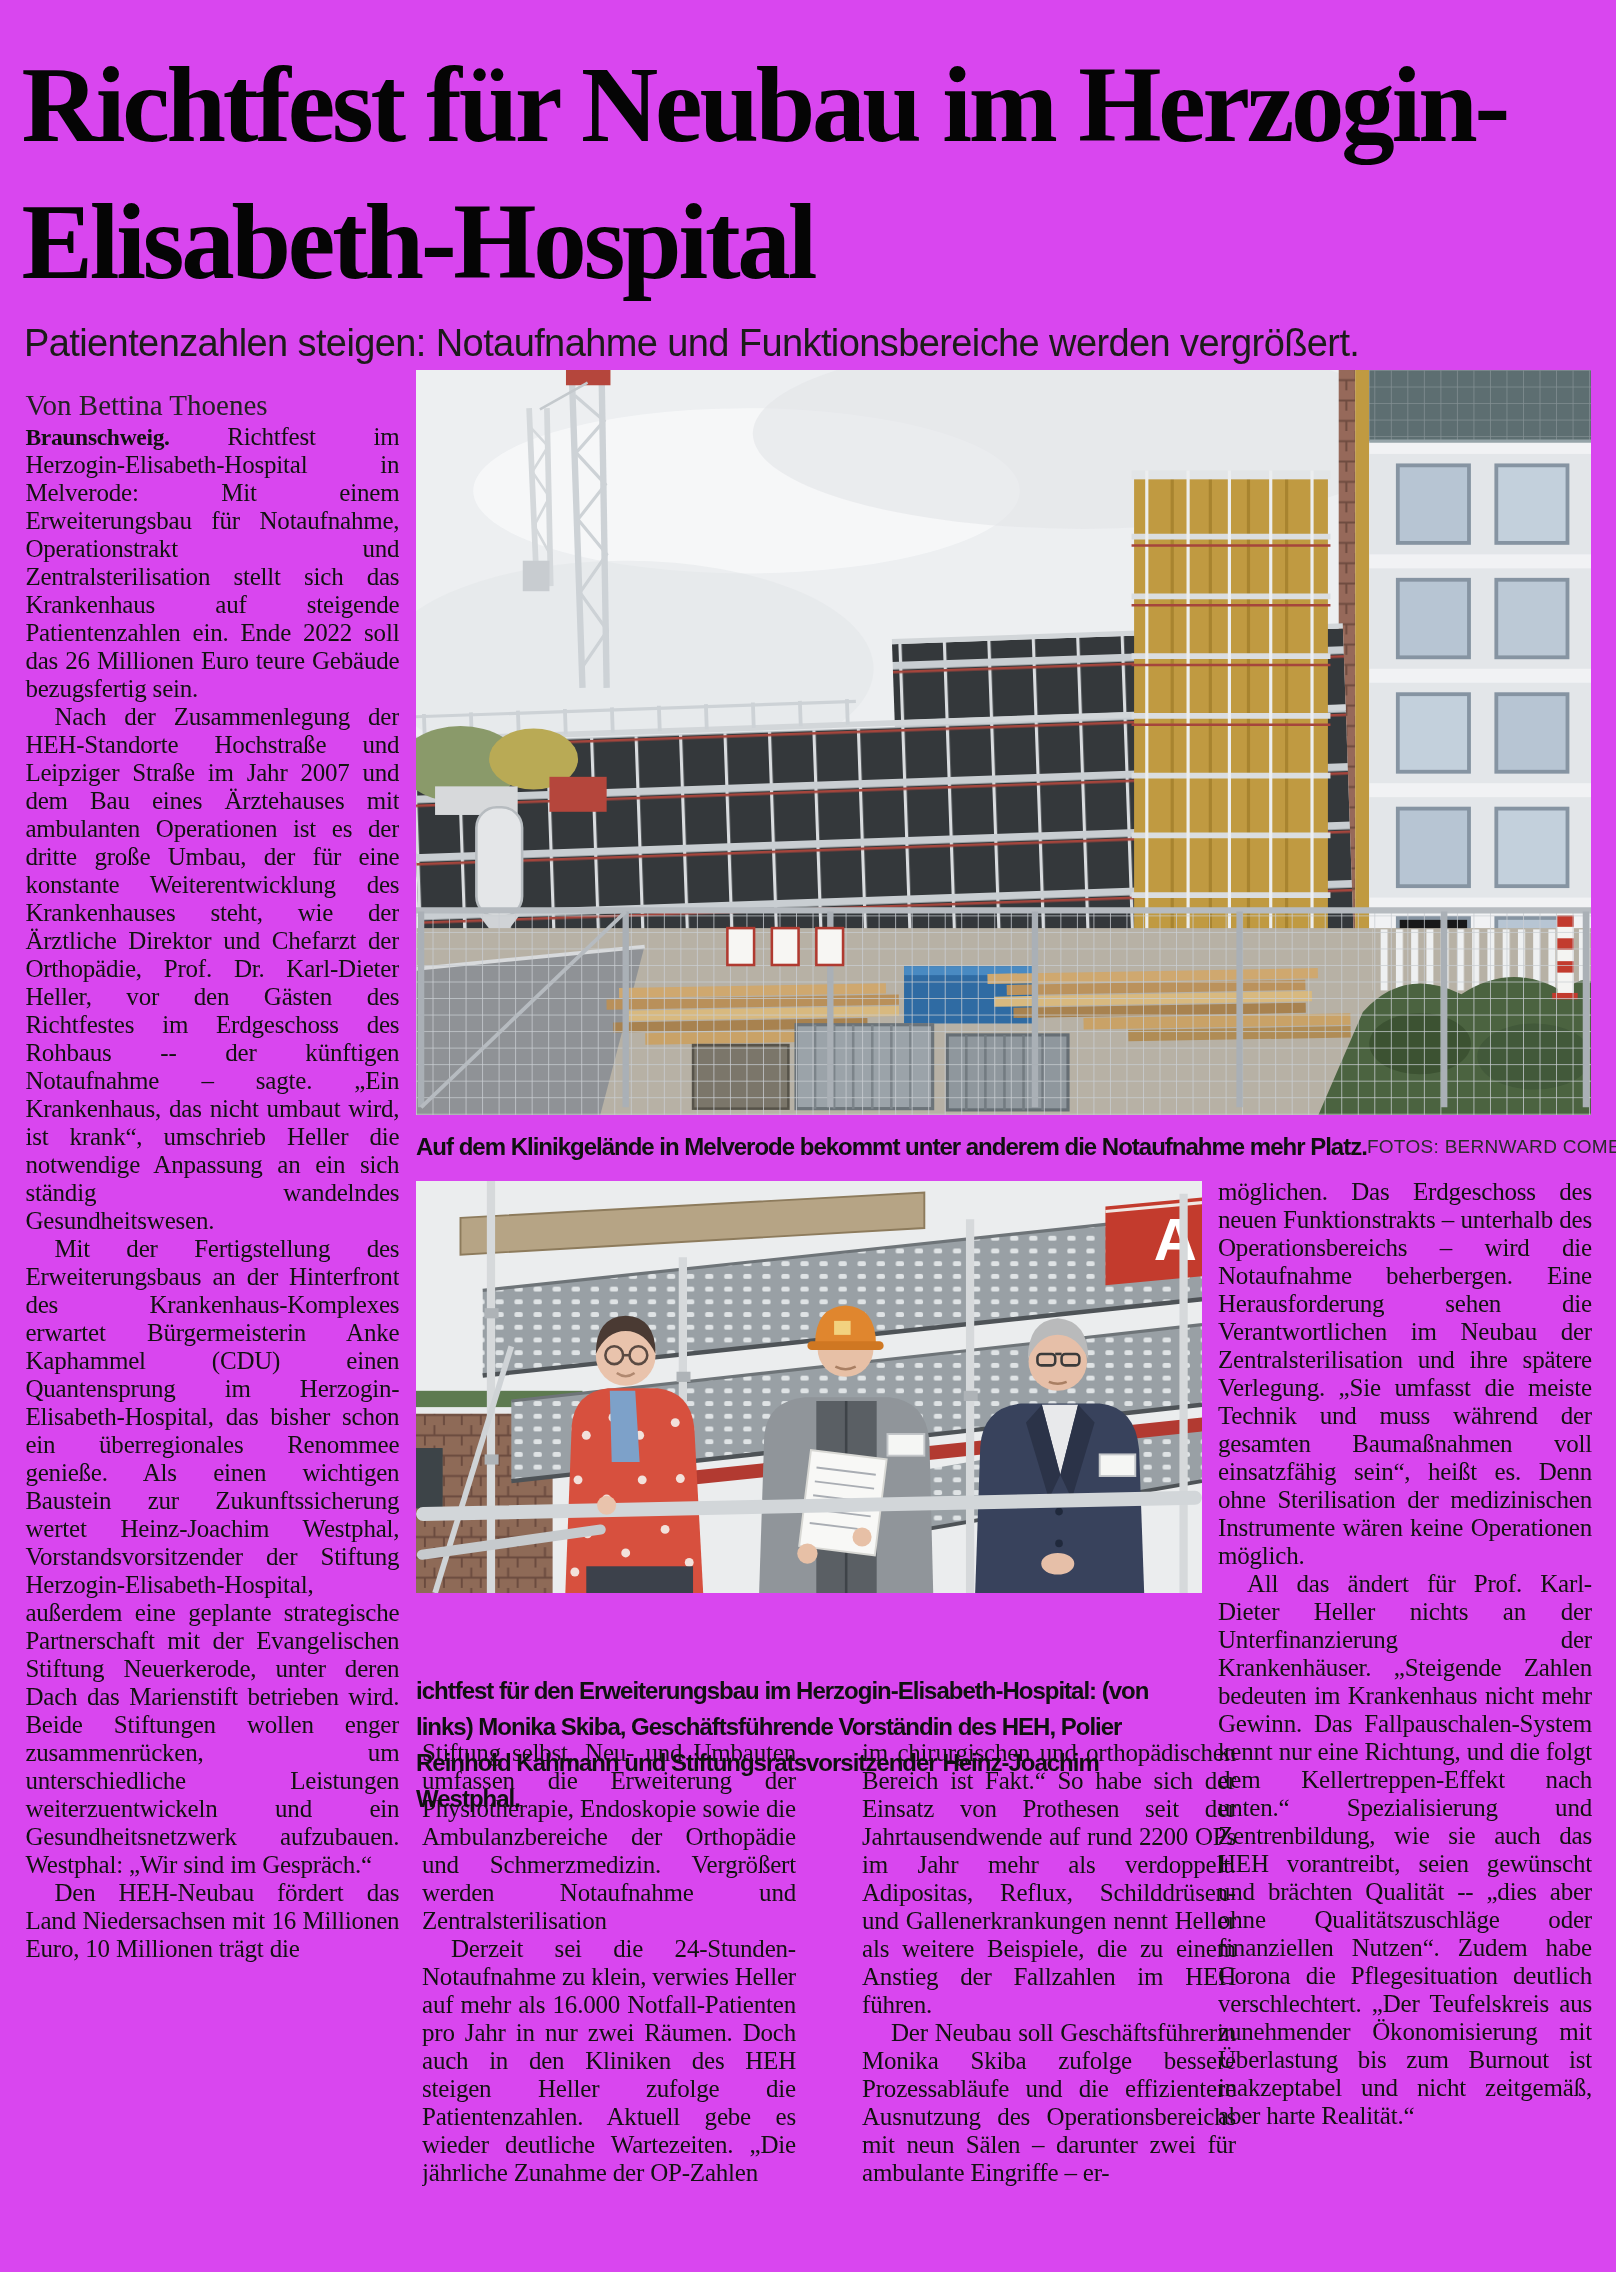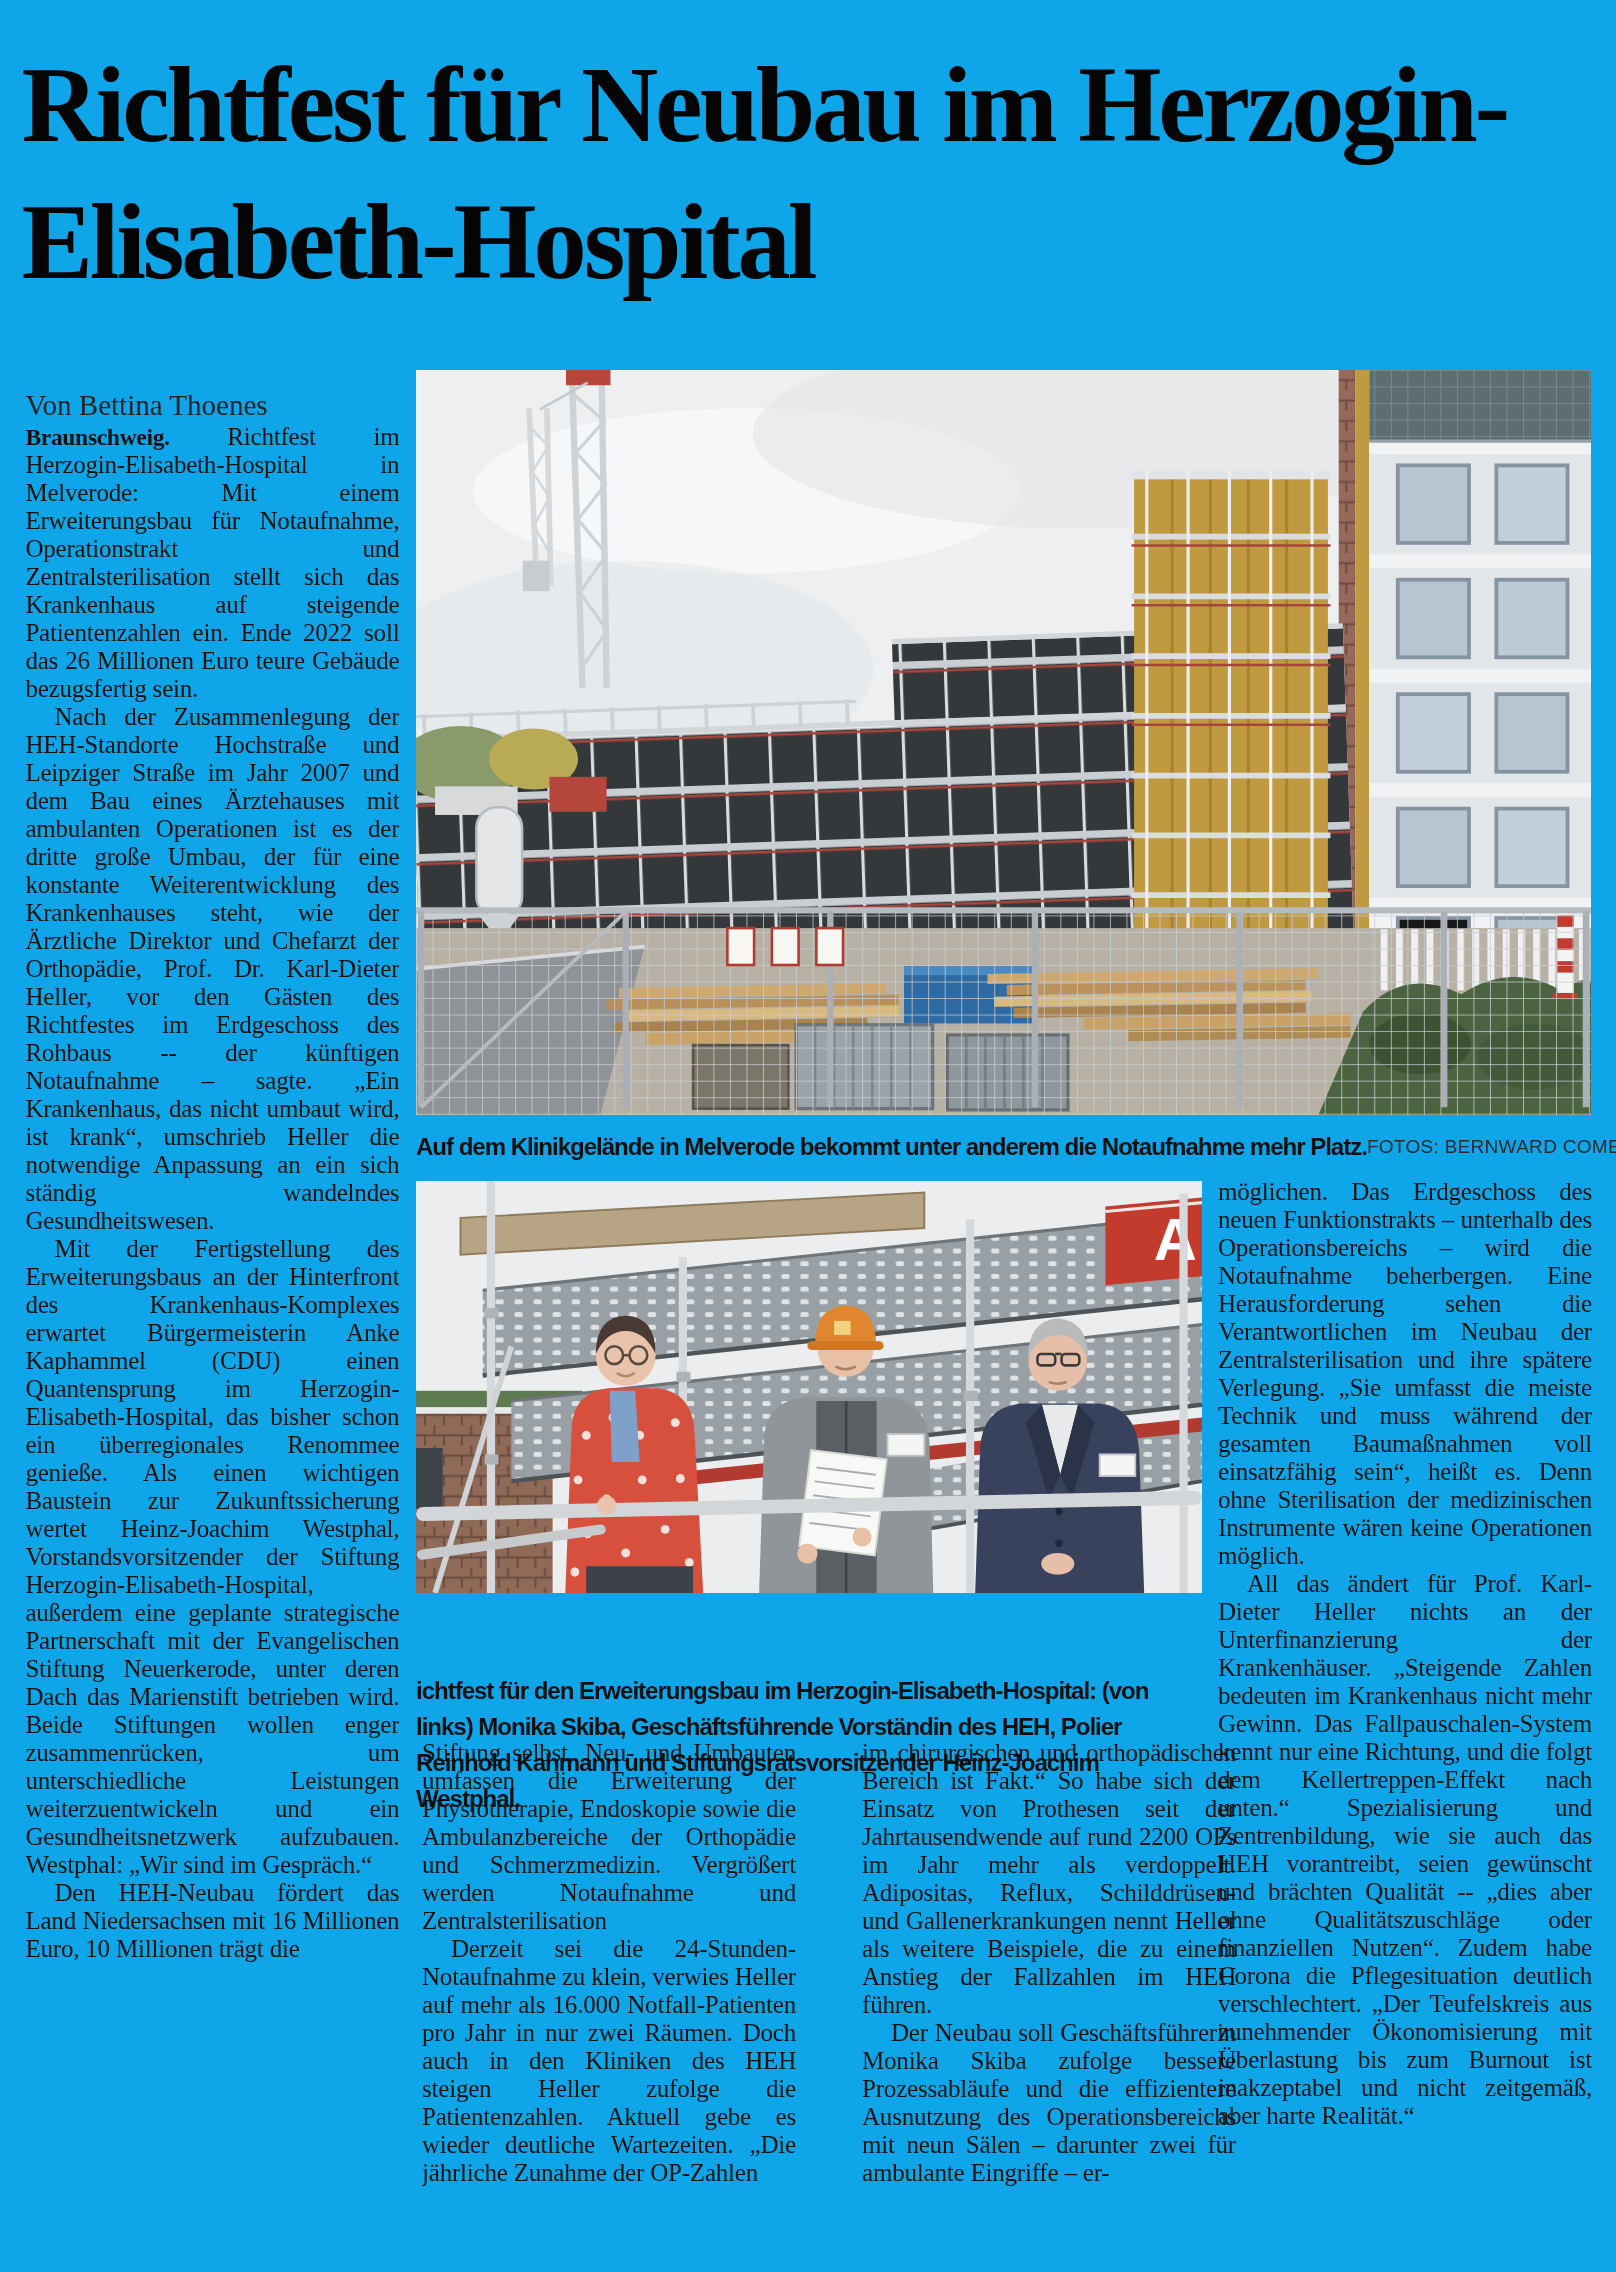--- a/index.html
+++ b/index.html
@@ -1,17 +1,17 @@
 <!DOCTYPE html>
 <html style="font-size:10.2px"><head>
 <meta charset="utf-8">
 <style>
   html,body{margin:0;padding:0;background:#ffffff;}
   body{width:1617px;height:2273px;position:relative;}
-  .page{position:absolute;inset:0;overflow:hidden;background:#0ea5e9;color:#141414;
+  .page{position:absolute;inset:0;overflow:hidden;background:#d946ef;color:#141414;
         font-family:"Liberation Serif", serif;}
   .headline{position:absolute;left:21.6px;top:37px;width:1575px;margin:0;
             font-family:"Liberation Serif", serif;font-weight:bold;
             font-size:107px;line-height:1.28;letter-spacing:-3.2px;color:#050505;}
   .subheadline{position:absolute;left:24px;top:322px;width:1570px;
             font-family:"Liberation Sans", sans-serif;font-size:38px;
             letter-spacing:-0.6px;color:#1c1c1a;}
   .byline{position:absolute;left:25.4px;top:389px;
             font-family:Liberation Serif, serif;font-size:29px;color:#222;}
   .col{position:absolute;width:374px;font-size:25px;line-height:28px;
@@ -36,20 +36,21 @@
   .credit{font-family:"Liberation Sans", sans-serif;font-size:19px;
         letter-spacing:0.3px;color:#2b2b2b;white-space:nowrap;}
   .caption2{position:absolute;left:416px;top:1673px;width:786px;}
 </style>
 </head>
 <body>
 
 <div class="page">
 
   <h1 class="headline">Richtfest für Neubau im Herzogin-Elisabeth-Hospital</h1>
+  <div class="subheadline">Patientenzahlen steigen: Notaufnahme und Funktionsbereiche werden vergrößert.</div>
   <div class="byline">Von Bettina Thoenes</div>
 
   <div class="photo photo1">
     <svg viewBox="0 0 1849 1172" preserveAspectRatio="none">
       <defs>
         <pattern id="pMesh" width="26" height="26" patternUnits="userSpaceOnUse">
           <path d="M0 0H26M0 0V26" stroke="#c9ced2" stroke-width="2.4" fill="none"></path>
         </pattern>
         <pattern id="pBrick" width="58" height="32" patternUnits="userSpaceOnUse">
           <rect width="58" height="32" fill="#96695a"></rect>

